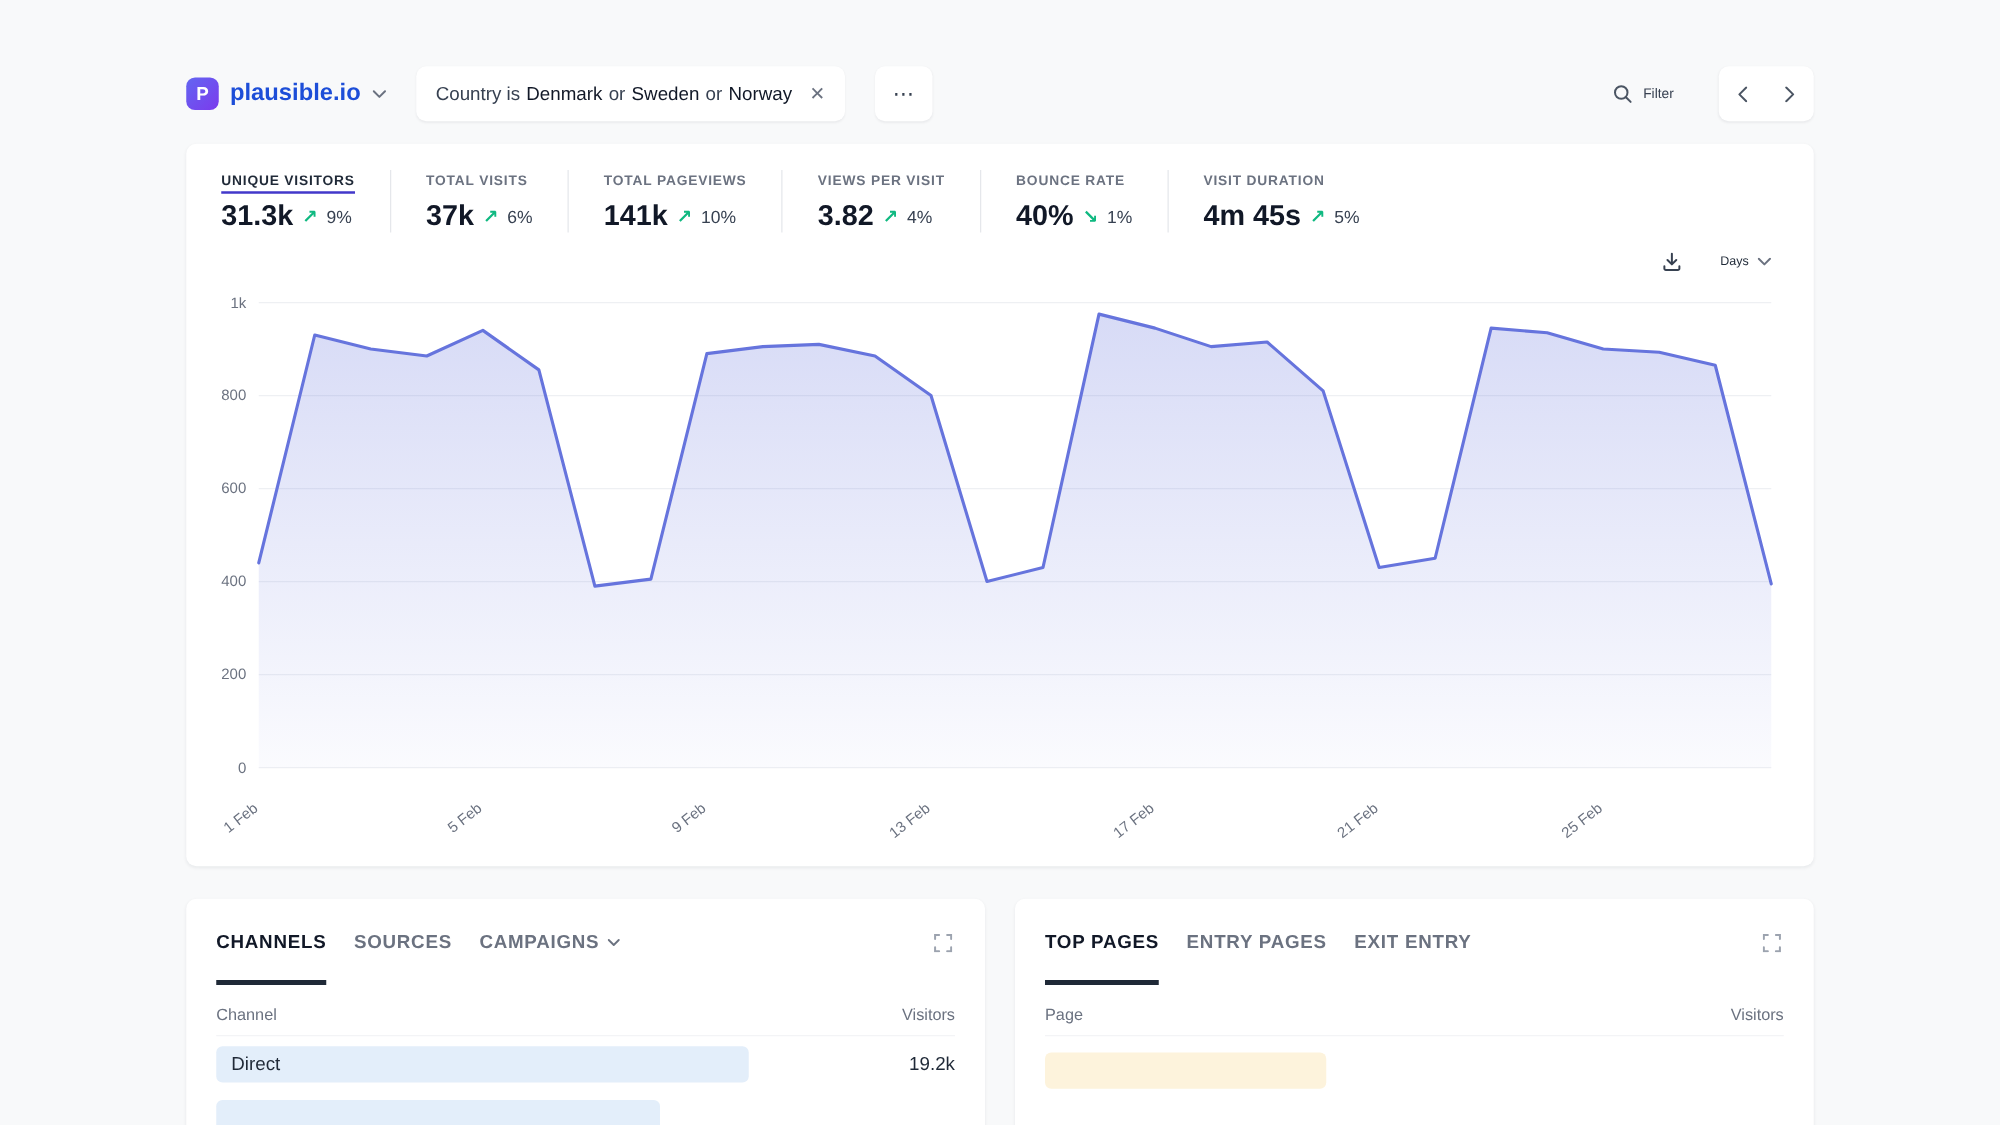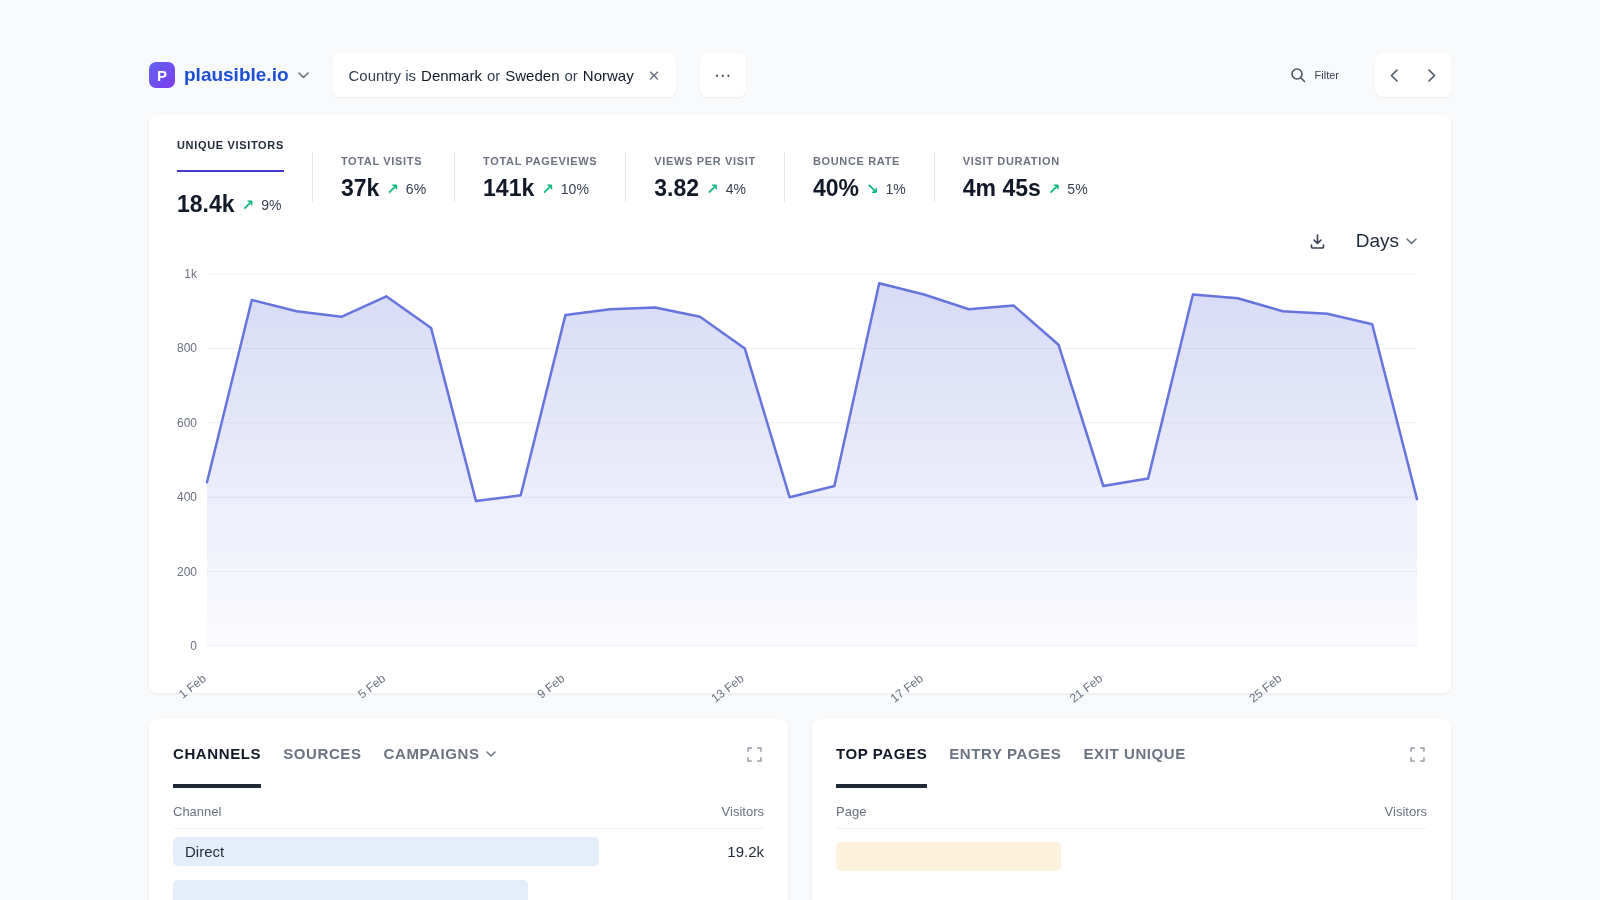--- a/index.html
+++ b/index.html
@@ -40,28 +40,28 @@
     padding:0 16px;border:none;font-size:15px;color:#1f2937;cursor:pointer;font-family:inherit;box-sizing:border-box}
 
   
   .card{background:#fff;border-radius:8px;box-shadow:0 1px 3px rgba(16,24,40,.07)}
   .main-card{height:578px;box-sizing:border-box;padding:20px 28px 0}
 
   .stats-row{display:flex;align-items:center}
   .stat{padding-right:28px;cursor:pointer}
   .stat-divider{width:1px;height:50px;background:#e5e7eb;margin-right:28px}
   .stat-label{font-size:11px;font-weight:700;letter-spacing:.06em;color:#6b7280;display:inline-block;margin-bottom:8px}
-  .stat-label.active{color:#1f2937;border-bottom:2px solid #4338ca;padding-bottom:19px;margin-bottom:19px}
+  .stat-label.active{color:#1f2937;border-bottom:2px solid #4338ca;padding-bottom:2px;margin-bottom:4px}
   .stat-value-row{display:flex;align-items:center;gap:7px}
   .stat-value{font-size:23px;font-weight:700;color:#111827}
   .stat-arrow{color:#10b981;font-size:15px;font-weight:700}
   .stat-change{font-size:14px;color:#374151}
 
   .chart-toolbar{display:flex;justify-content:flex-end;align-items:center;gap:18px;margin-top:8px;height:30px}
-  .flat-btn{display:flex;align-items:center;gap:7px;background:none;border:none;font-size:19px;color:#1f2937;cursor:pointer;font-family:inherit}
+  .flat-btn{display:flex;align-items:center;gap:7px;background:none;border:none;font-size:10px;color:#1f2937;cursor:pointer;font-family:inherit}
 
   #chart-wrap{margin-top:8px;margin-left:-14px}
   #chart-wrap text{font-family:"Liberation Sans","DejaVu Sans",sans-serif;font-size:12px;fill:#6b7280}
 
   
   .panels{display:flex;gap:24px;margin-top:26px}
   .panel{flex:1;height:240px;box-sizing:border-box;padding:26px 24px}
 
   .panel-tabs{display:flex;align-items:flex-start;gap:22px}
   .ptab{font-size:15px;font-weight:700;letter-spacing:.04em;color:#6b7280;padding-bottom:22px;
@@ -130,21 +130,21 @@
       </div>
 
     </div>
   </header>
 
   <section class="card main-card">
     <div class="stats-row">
       <div class="stat">
         <span class="stat-label active">UNIQUE VISITORS</span>
         <div class="stat-value-row">
-          <span class="stat-value">18.4k</span>
+          <span class="stat-value">31.3k</span>
           <span class="stat-arrow">↗</span>
           <span class="stat-change">9%</span>
         </div>
       </div>
       <div class="stat-divider"></div>
       <div class="stat">
         <span class="stat-label">TOTAL VISITS</span>
         <div class="stat-value-row">
           <span class="stat-value">37k</span>
           <span class="stat-arrow">↗</span>
@@ -277,21 +277,21 @@
 
     <section class="card panel">
       <div class="panel-tabs">
         <div class="ptab active">
           <span>TOP PAGES</span>
         </div>
         <div class="ptab">
           <span>ENTRY PAGES</span>
         </div>
         <div class="ptab">
-          <span>EXIT UNIQUE</span>
+          <span>EXIT ENTRY</span>
         </div>
         <button class="expand-btn">
           <svg width="15" height="15" viewBox="0 0 14 14" fill="none" stroke="#9ca3af" stroke-width="1.5" stroke-linecap="round">
               <path d="M1 4V1h3M10 1h3v3M13 10v3h-3M4 13H1v-3"></path>
             </svg>
         </button>
       </div>
 
       <div class="cols">
         <span>Page</span>

